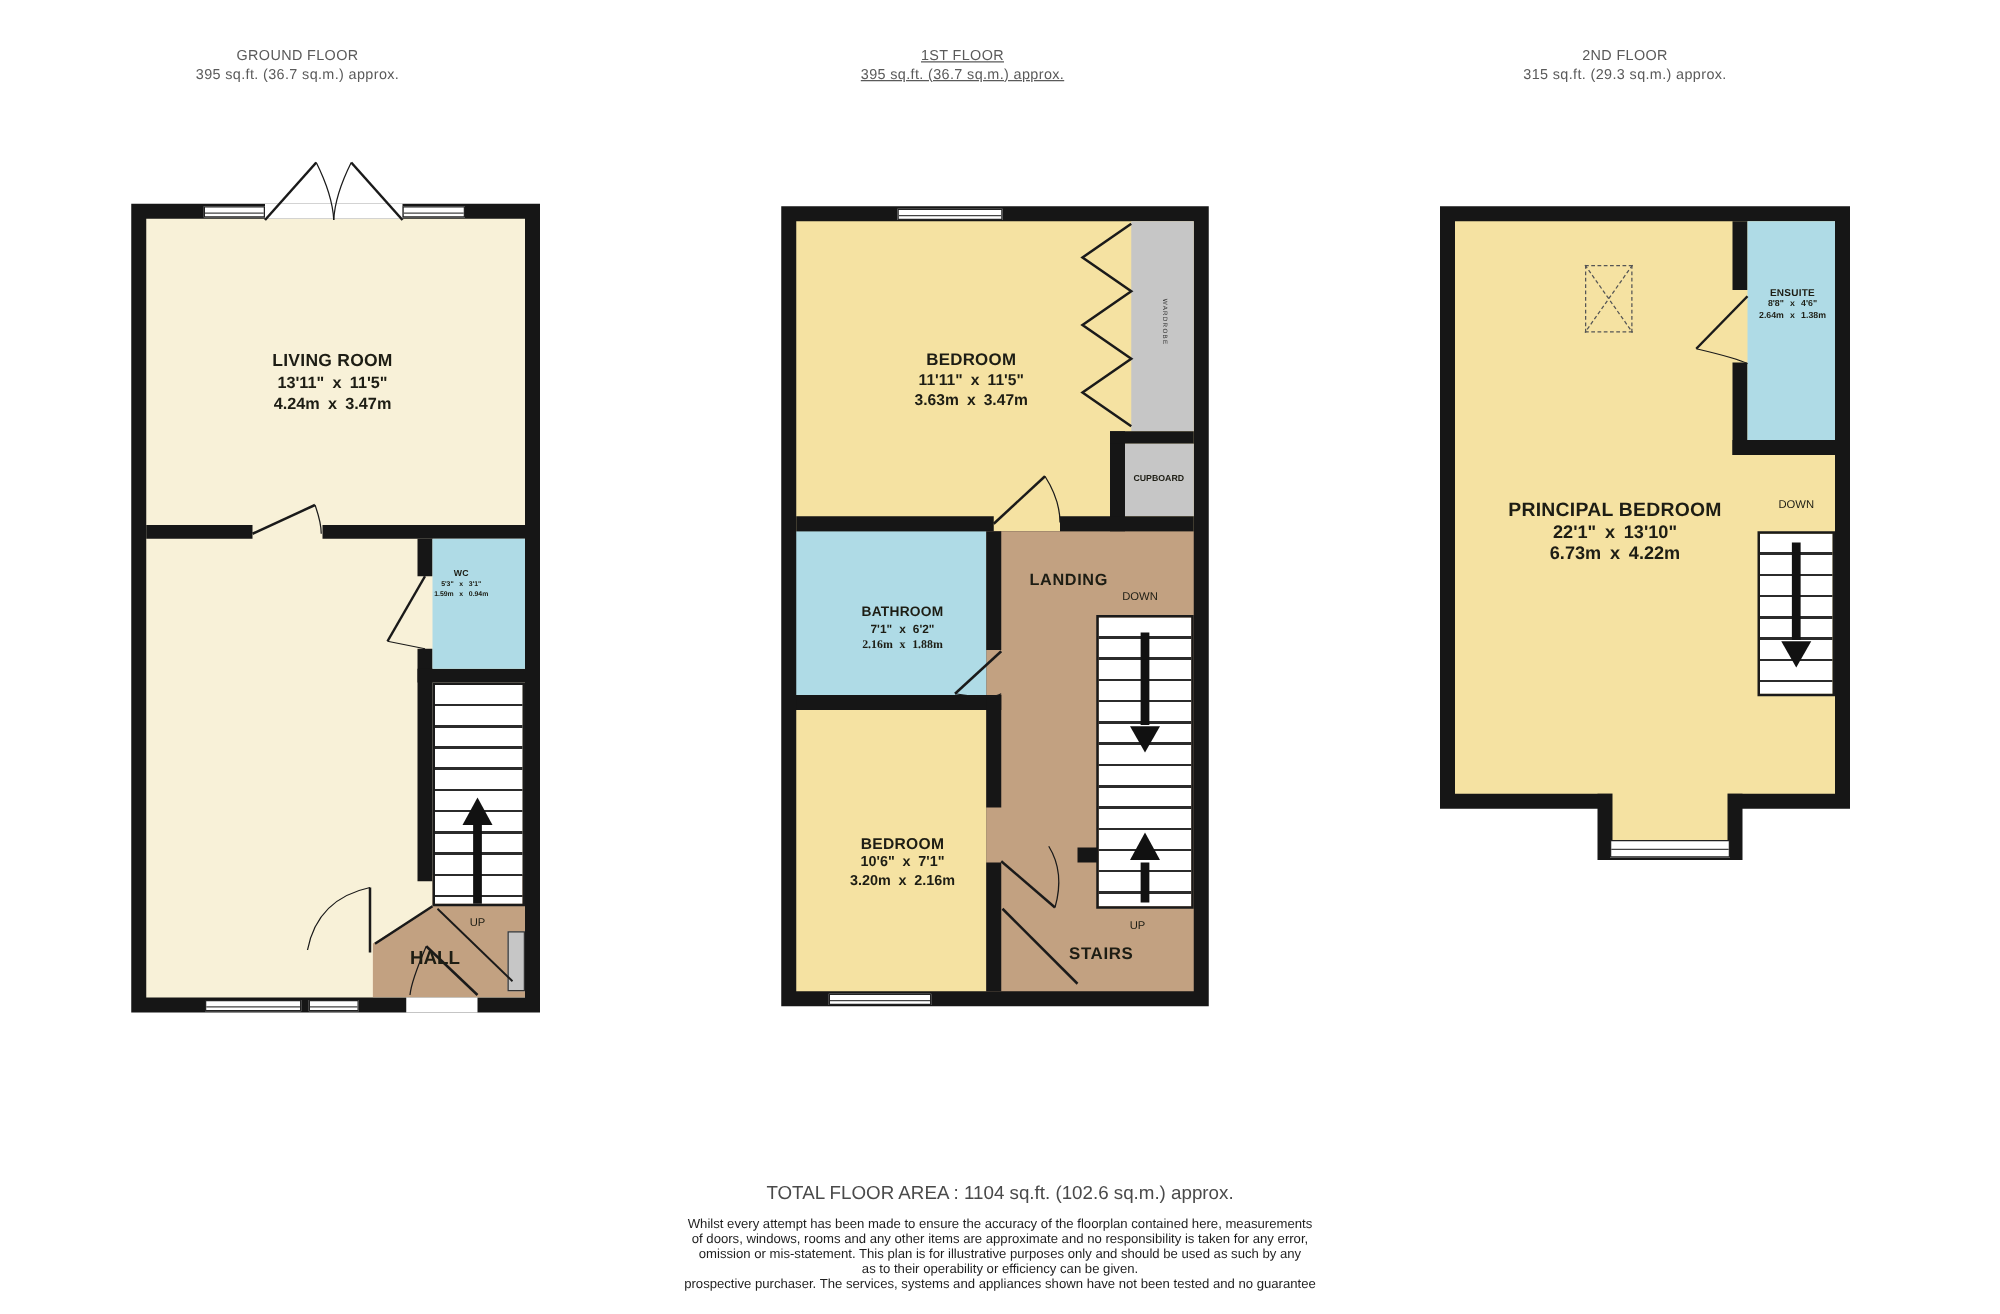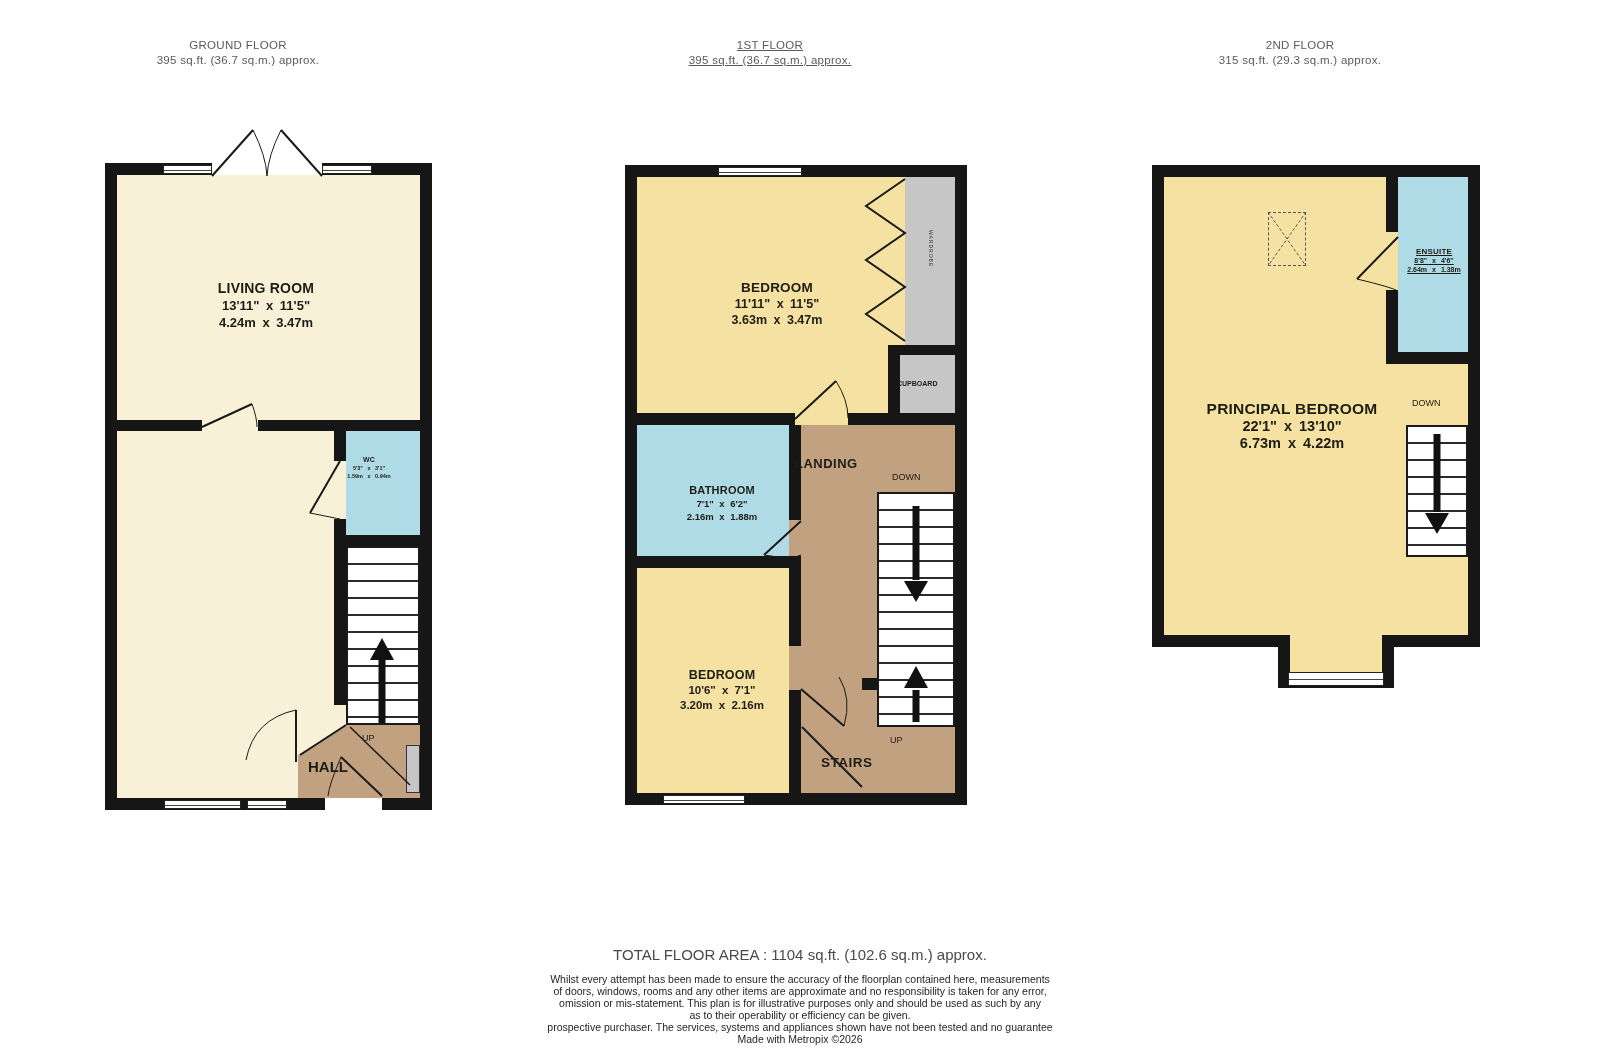--- a/index.html
+++ b/index.html
@@ -14,21 +14,21 @@
   .fill{position:absolute;}
   .window{position:absolute;background:#fff;border:1px solid #222;box-sizing:border-box;}
   .window::after{content:"";position:absolute;left:0;right:0;top:50%;height:1px;background:#444;}
   .gap{position:absolute;background:#fff;}
   .stairs{position:absolute;background:repeating-linear-gradient(180deg,#fff 0 15px,#2b2b2b 15px 17px);
           border:2px solid #1a1a1a;box-sizing:border-box;}
   .hdr{position:absolute;text-align:center;color:#5a5a5a;font-size:11.5px;line-height:1.3;letter-spacing:.3px;}
   .lbl{position:absolute;text-align:center;color:#1d1d14;font-weight:bold;}
   .lname{letter-spacing:.2px;}
   .ldim{word-spacing:3px;}
-  .minor{position:absolute;text-align:left;color:#1d1d14;font-weight:bold;}
+  .minor{position:absolute;text-align:center;color:#1d1d14;font-weight:bold;}
   .svgov{position:absolute;inset:0;pointer-events:none;}
   .footer{position:absolute;left:300px;top:946px;width:1000px;text-align:center;color:#1f1f1f;}
   .footer .total{font-size:15px;color:#4a4a4a;margin-bottom:10px;}
   .footer .dline{font-size:10.5px;line-height:12px;}
   .footer .credit{font-size:10.5px;line-height:12px;}
 </style>
 </head>
 <body>
 
 <div id="canvas">
@@ -179,50 +179,49 @@
     <div class="minor" style="left:362px;top:733px;width:40px;font-size:9px;font-weight:normal;">UP</div>
 
     <div class="lbl" style="left:667px;top:280px;width:220px;font-size:13.5px;line-height:16px;">
       <div class="lname">BEDROOM</div>
       <div class="ldim" style="font-size:12.5px;">11'11" x 11'5"</div>
       <div class="ldim" style="font-size:12.5px;">3.63m x 3.47m</div>
     </div>
     <div class="lbl" style="left:642px;top:484px;width:160px;font-size:11px;line-height:13px;">
       <div class="lname">BATHROOM</div>
       <div class="ldim" style="font-size:9.5px;">7'1" x 6'2"</div>
-      <div class="ldim" style="font-size:9.5px;">2.16m x 1.88m</div>
+      <div class="ldim" style="font-size:9.5px;font-family:Liberation Serif, serif;">2.16m x 1.88m</div>
     </div>
     <div class="lbl" style="left:642px;top:668px;width:160px;font-size:12.5px;line-height:15px;">
       <div class="lname">BEDROOM</div>
       <div class="ldim" style="font-size:11.5px;">10'6" x 7'1"</div>
       <div class="ldim" style="font-size:11.5px;">3.20m x 2.16m</div>
     </div>
     <div class="minor" style="left:795px;top:456px;width:120px;font-size:13px;letter-spacing:.5px;">LANDING</div>
     <div class="minor" style="left:892px;top:472px;width:40px;font-size:9px;font-weight:normal;">DOWN</div>
     <div class="minor" style="left:890px;top:735px;width:40px;font-size:9px;font-weight:normal;">UP</div>
     <div class="minor" style="left:821px;top:755px;width:120px;font-size:13.5px;letter-spacing:.5px;">STAIRS</div>
     <div class="minor" style="left:897px;top:380px;width:60px;font-size:7px;">CUPBOARD</div>
     <div class="minor" style="left:922px;top:230px;width:12px;height:56px;font-size:5px;font-weight:normal;writing-mode:vertical-rl;letter-spacing:1px;color:#333;">WARDROBE</div>
 
     <div class="lbl" style="left:1162px;top:400px;width:260px;font-size:15.5px;line-height:17.5px;">
       <div class="lname">PRINCIPAL BEDROOM</div>
       <div class="ldim" style="font-size:14.5px;">22'1" x 13'10"</div>
       <div class="ldim" style="font-size:14.5px;">6.73m x 4.22m</div>
     </div>
-    <div class="lbl" style="left:1384px;top:247px;width:100px;font-size:8px;line-height:9px;text-decoration:underline;">
+    <div class="lbl" style="left:1384px;top:230px;width:100px;font-size:8px;line-height:9px;">
       <div class="lname">ENSUITE</div>
       <div class="ldim" style="font-size:7px;">8'8" x 4'6"</div>
       <div class="ldim" style="font-size:7px;">2.64m x 1.38m</div>
     </div>
     <div class="minor" style="left:1412px;top:398px;width:50px;font-size:9px;font-weight:normal;">DOWN</div>
   </div>
 
   <div class="footer">
     <div class="total">TOTAL FLOOR AREA : 1104 sq.ft. (102.6 sq.m.) approx.</div>
     <div class="dline">Whilst every attempt has been made to ensure the accuracy of the floorplan contained here, measurements</div>
     <div class="dline">of doors, windows, rooms and any other items are approximate and no responsibility is taken for any error,</div>
     <div class="dline">omission or mis-statement. This plan is for illustrative purposes only and should be used as such by any</div>
     <div class="dline">as to their operability or efficiency can be given.</div>
     <div class="dline">prospective purchaser. The services, systems and appliances shown have not been tested and no guarantee</div>
-    <div class="credit">Made with Metropix ©2026</div>
   </div>
 
 </div>
 
 </body></html>

